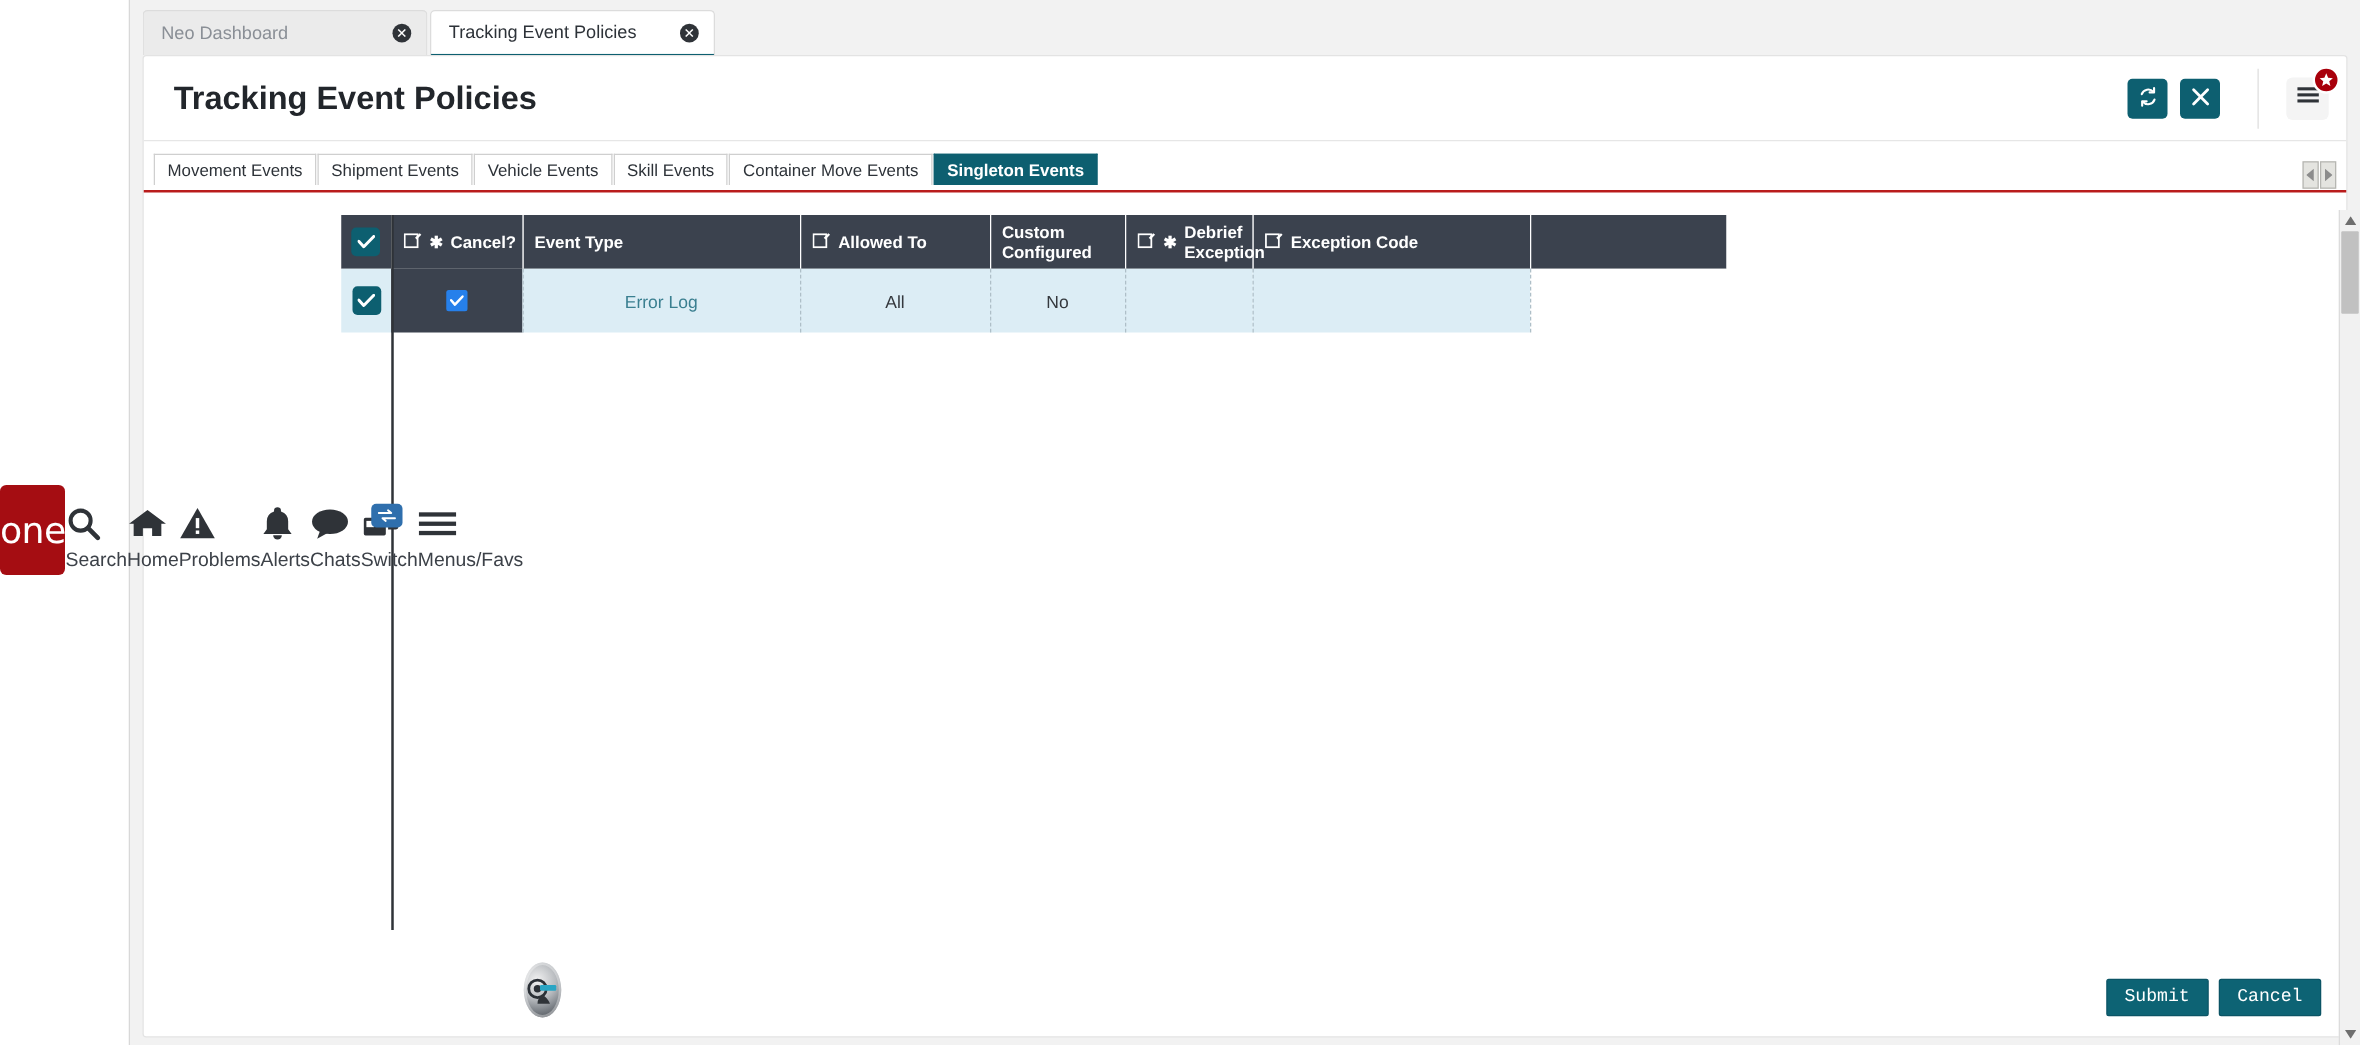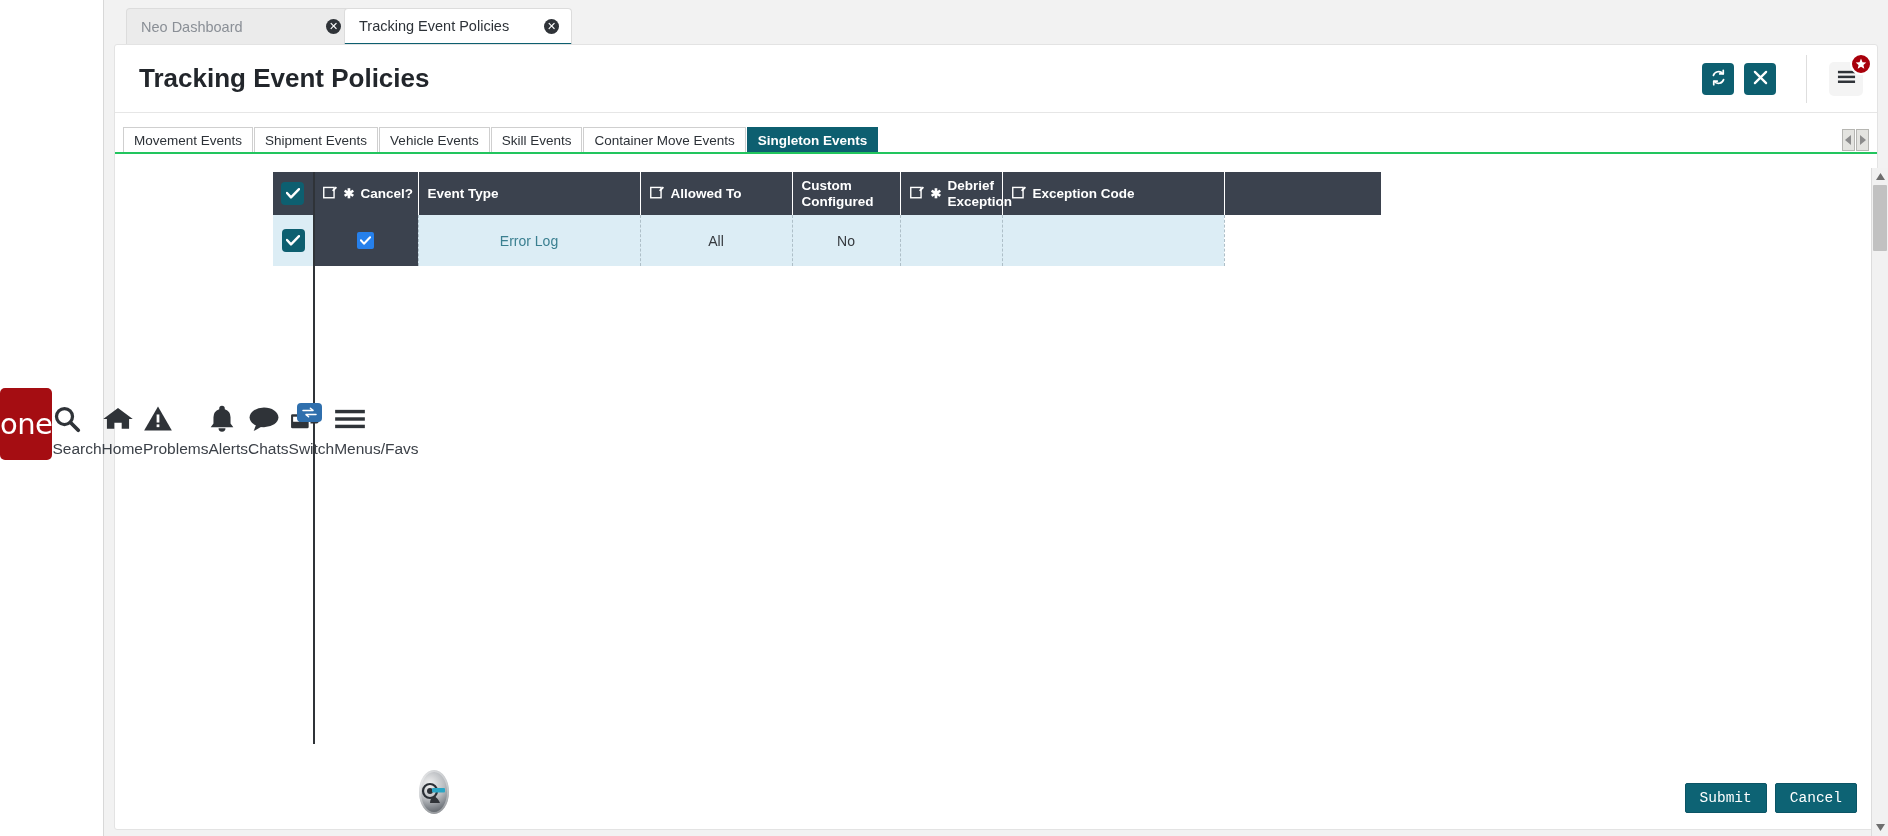--- a/index.html
+++ b/index.html
@@ -62,21 +62,21 @@
     background: #f2f2f2;
   }
   .btab {
     position: absolute; top: 8px; height: 36px;
     border: 1px solid #dcdcdc; border-bottom: none;
     border-radius: 4px 4px 0 0;
     display: flex; align-items: center; padding: 0 12px 0 14px;
     font-size: 14.5px; cursor: pointer;
     background: #ebebeb; color: #8a8f96;
   }
-  .btab.inactive { left: 22px; width: 228px; }
+  .btab.inactive { left: 10px; width: 228px; }
   .btab.active {
     left: 240px; width: 228px;
     background: #ffffff; color: #2d3238;
     border-bottom: 3px solid #0d5f70; height: 38px;
   }
   .btab .lbl { flex: 1 1 auto; white-space: nowrap; overflow: hidden; }
   .tab-x {
     width: 15px; height: 15px; border-radius: 50%;
     background: #2f3338; color: #ffffff;
     display:flex; align-items:center; justify-content:center;
@@ -144,23 +144,23 @@
     padding: 2px 0; white-space: nowrap;
   }
   .ucaret {
     width: 34px; height: 34px; border-radius: 5px; background: #f4f4f4;
     display:flex; align-items:center; justify-content:center; flex: 0 0 auto;
   }
 
   
   .tabsrow {
     height: 31px; margin: 10px 0 0 0;
-    display: flex; align-items: flex-end;
+    display: flex; 
     padding-left: 8px; position: relative;
-    border-bottom: 2px solid #22c55e;
+    border-bottom: 2px solid #b91c1c;
   }
   .etab {
     height: 25px; padding: 0 10px;
     display: flex; align-items: center;
     font-size: 13.5px; color: #2d3238;
     background: #ffffff; border: 1px solid #cfcfcf;
     border-bottom: none; margin-right: 1px; cursor: pointer;
     white-space: nowrap;
   }
   .etab.sel {

